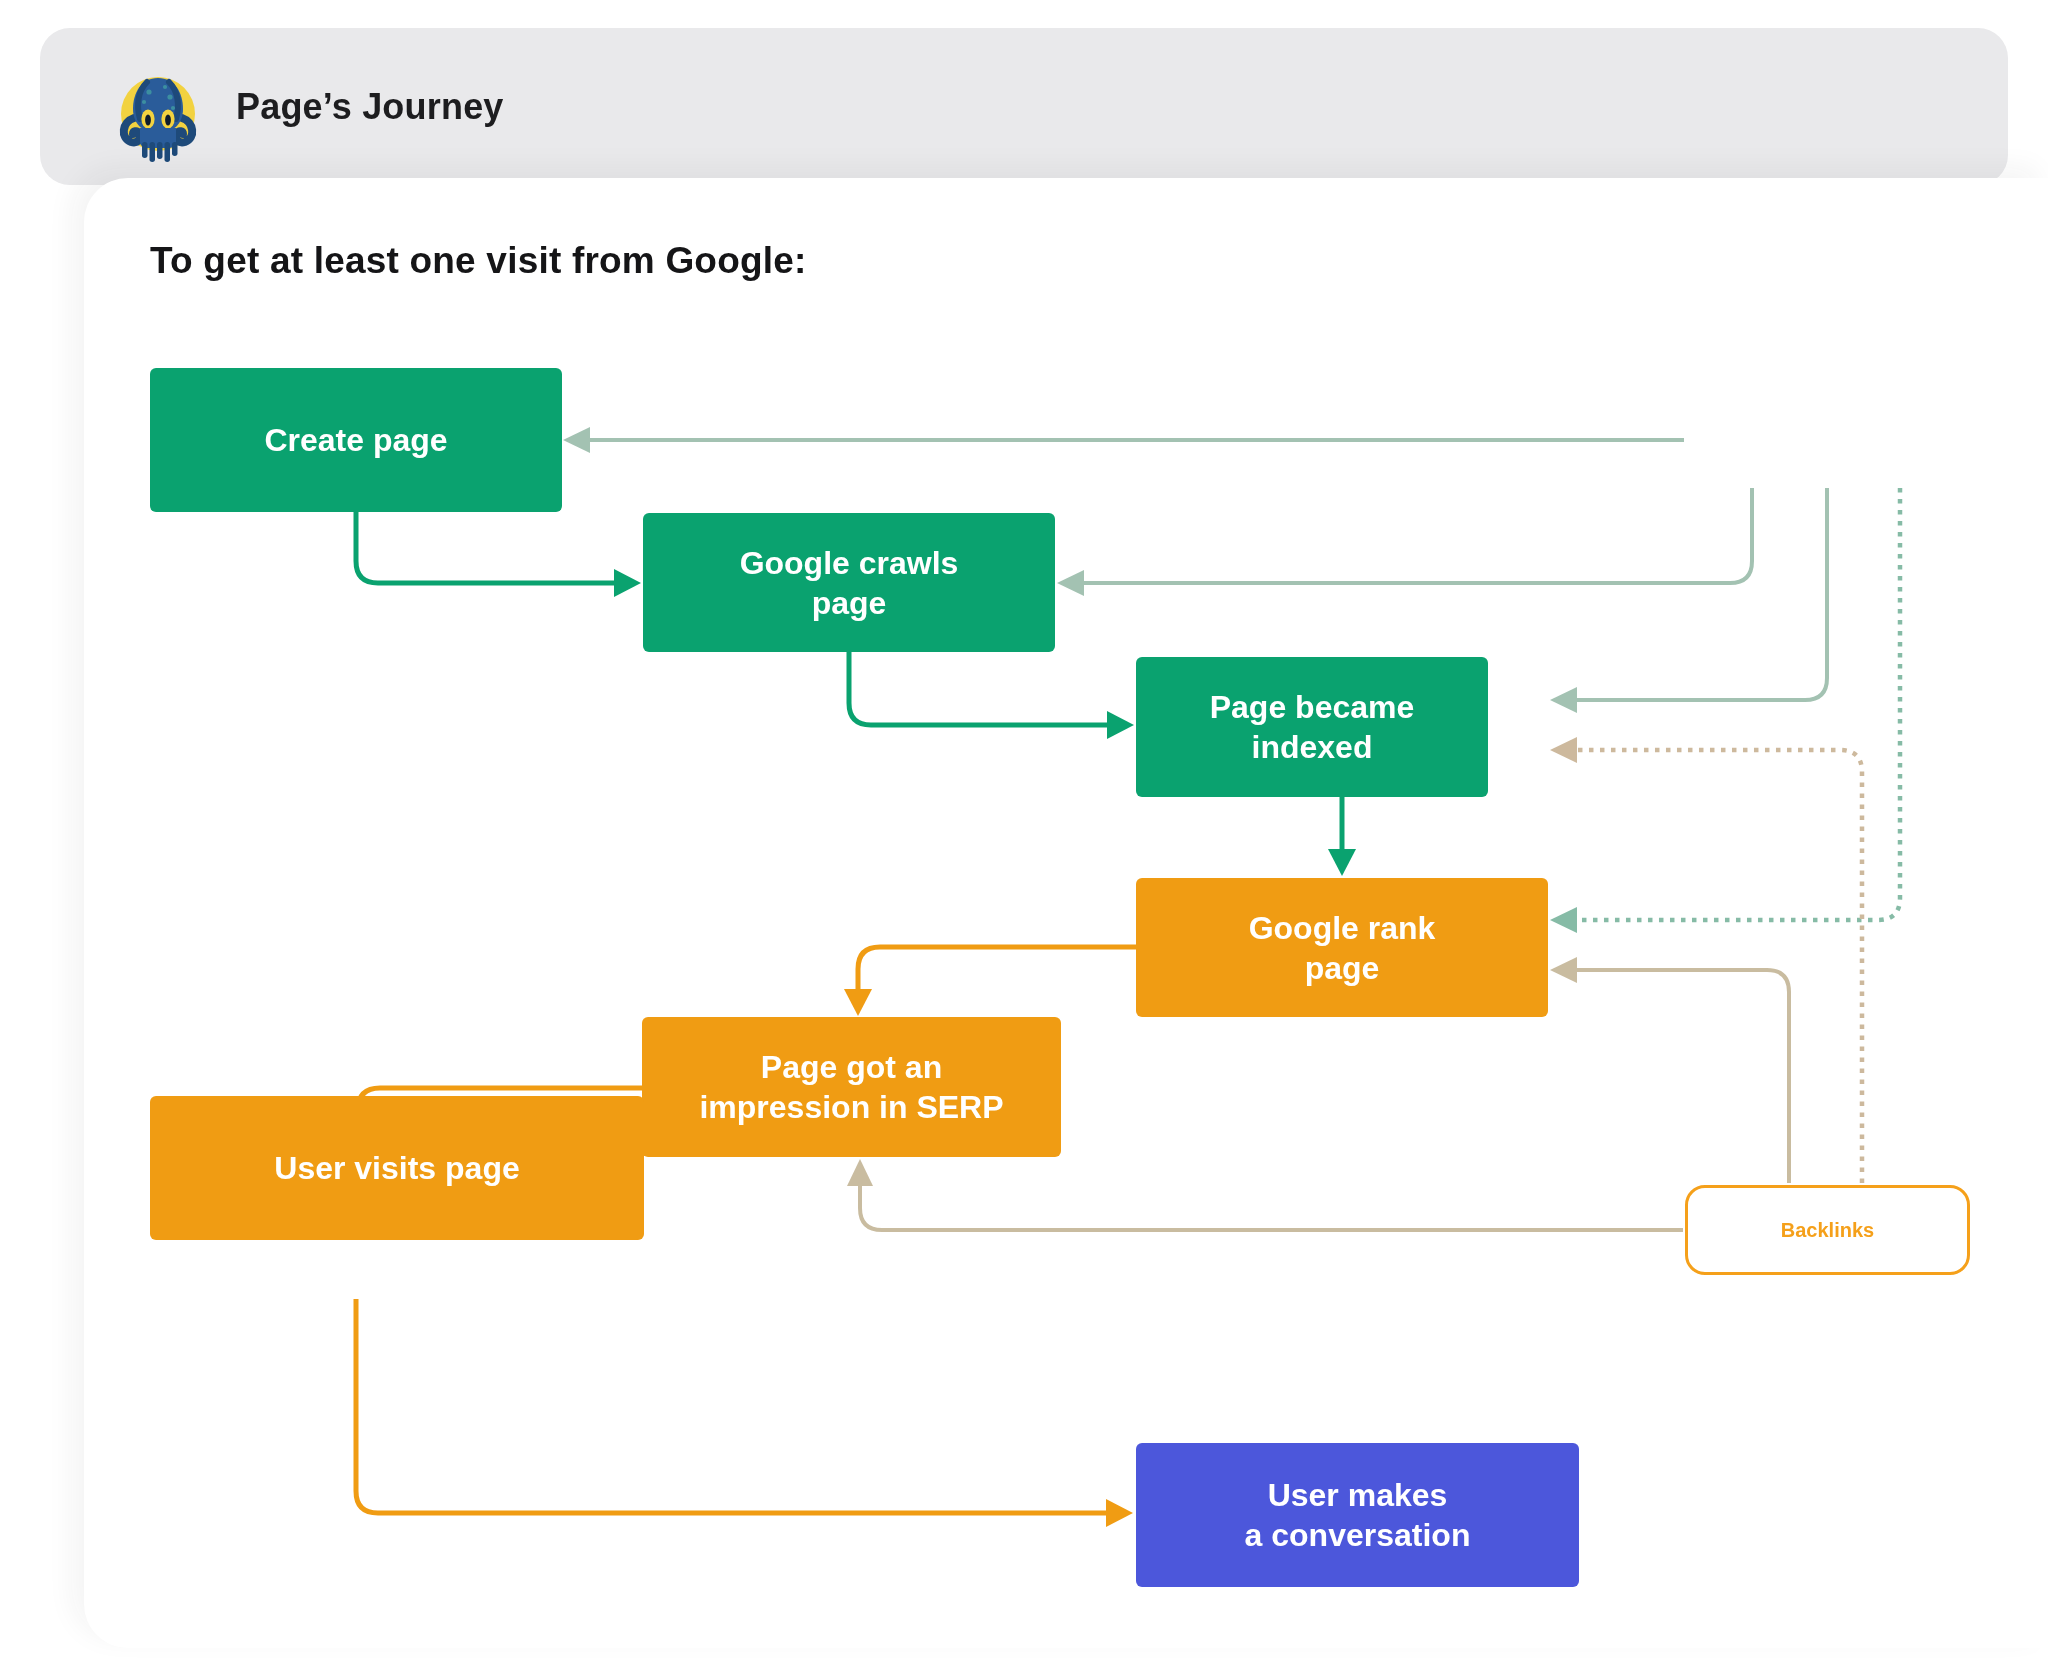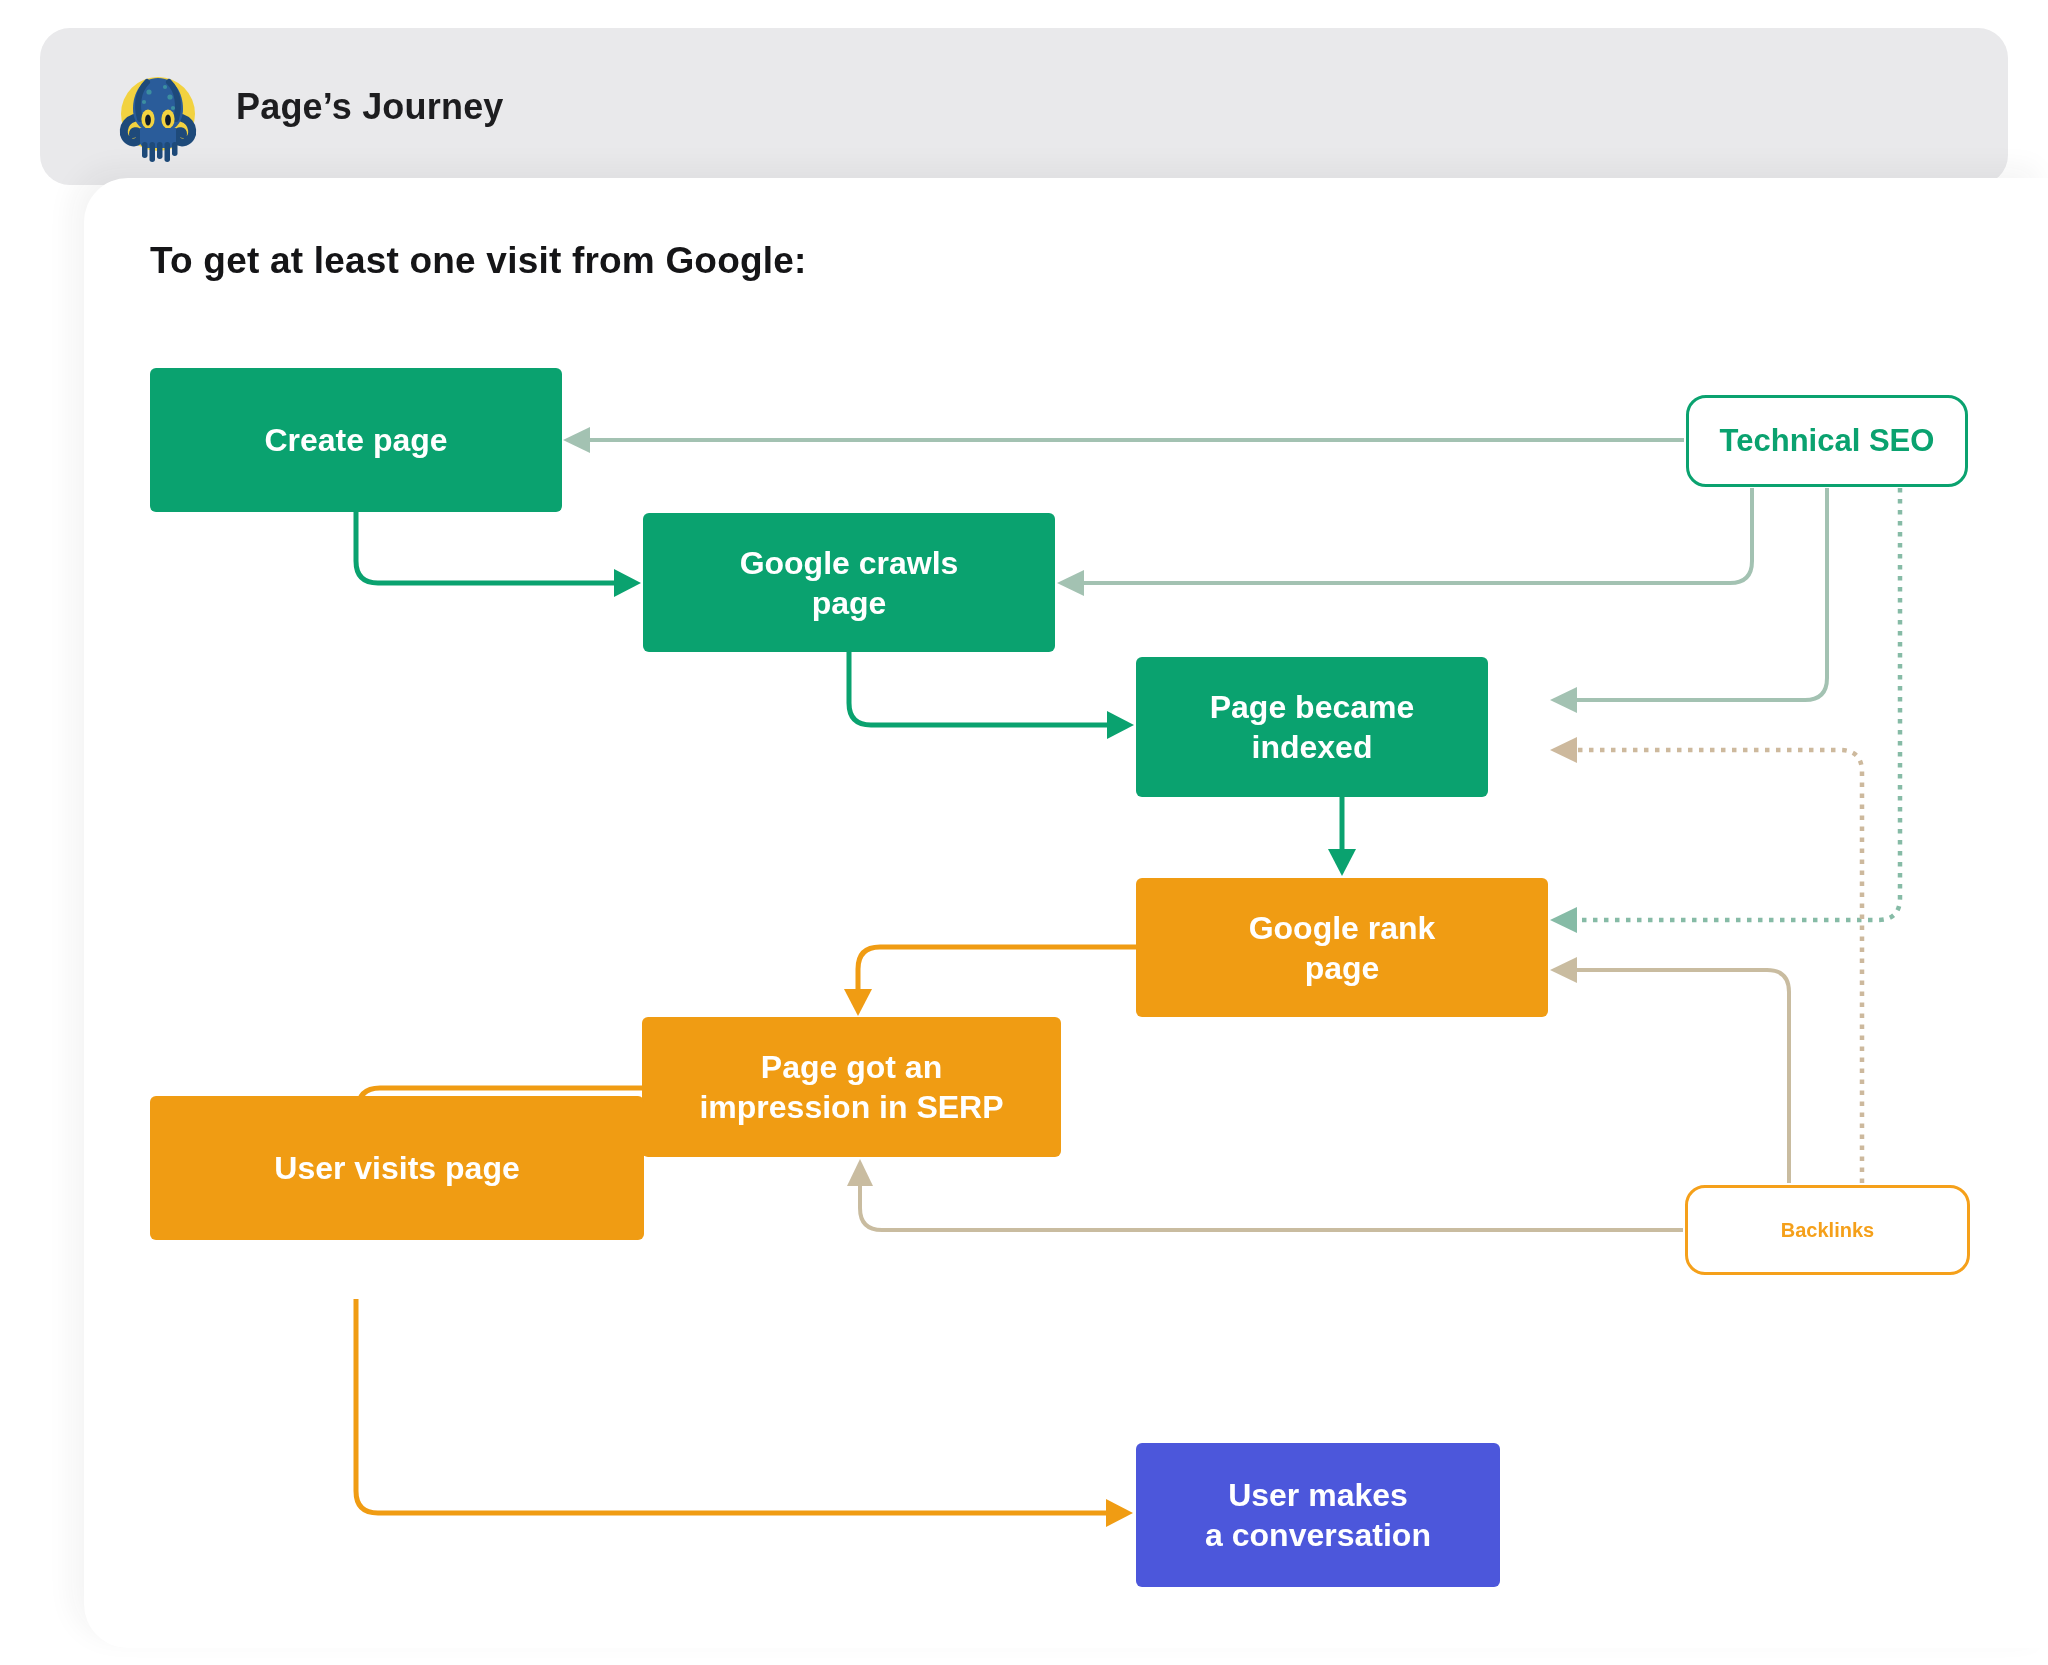--- a/index.html
+++ b/index.html
@@ -33,21 +33,21 @@
                   border-radius:20px;font-size:20px;}
 
   .n-create{left:150px;top:368px;width:412px;height:144px;}
   .n-tech{left:1686px;top:395px;width:282px;height:92px;}
   .n-crawls{left:643px;top:513px;width:412px;height:139px;}
   .n-indexed{left:1136px;top:657px;width:352px;height:140px;}
   .n-rank{left:1136px;top:878px;width:412px;height:139px;}
   .n-impression{left:642px;top:1017px;width:419px;height:140px;}
   .n-visits{left:150px;top:1096px;width:494px;height:144px;}
   .n-backlinks{left:1685px;top:1185px;width:285px;height:90px;}
-  .n-conversation{left:1136px;top:1443px;width:364px;height:144px;}
+  .n-conversation{left:1136px;top:1443px;width:443px;height:144px;}
 
   .e-green{stroke:var(--green);stroke-width:5;fill:none;}
   .e-orange{stroke:var(--orange);stroke-width:5;fill:none;}
   .e-sage{stroke:var(--sage-arrow);stroke-width:4;fill:none;}
   .e-teal{stroke:var(--teal-arrow);stroke-width:4.5;fill:none;stroke-dasharray:4.5 6.5;}
   .e-tan{stroke:var(--tan-arrow);stroke-width:4;fill:none;}
   .e-tandash{stroke:var(--tan-dash-arrow);stroke-width:4.5;fill:none;stroke-dasharray:4.5 6.5;}
   .h-green{fill:var(--green);} .h-orange{fill:var(--orange);} .h-sage{fill:var(--sage-arrow);}
   .h-teal{fill:var(--teal-arrow);} .h-tan{fill:var(--tan-arrow);} .h-tandash{fill:var(--tan-dash-arrow);}
 </style>
@@ -152,21 +152,20 @@
         <polygon class="h-orange" points="358,1156 344,1129 372,1129"></polygon>
       </g>
 
       <g>
         <path class="e-orange" d="M 356 1299 L 356 1491 Q 356 1513 378 1513 L 1107 1513"></path>
         <polygon class="h-orange" points="1133,1513 1106,1499 1106,1527"></polygon>
       </g>
     </svg>
 
     <div class="node solid-green n-create">Create page</div>
-    <div class="node outline-green n-tech">Technical SEO</div>
     <div class="node solid-green n-crawls">Google crawls
 page</div>
     <div class="node solid-green n-indexed">Page became
 indexed</div>
     <div class="node solid-orange n-rank">Google rank
 page</div>
     <div class="node solid-orange n-impression">Page got an
 impression in SERP</div>
     <div class="node solid-orange n-visits">User visits page</div>
     <div class="node outline-orange n-backlinks">Backlinks</div>

